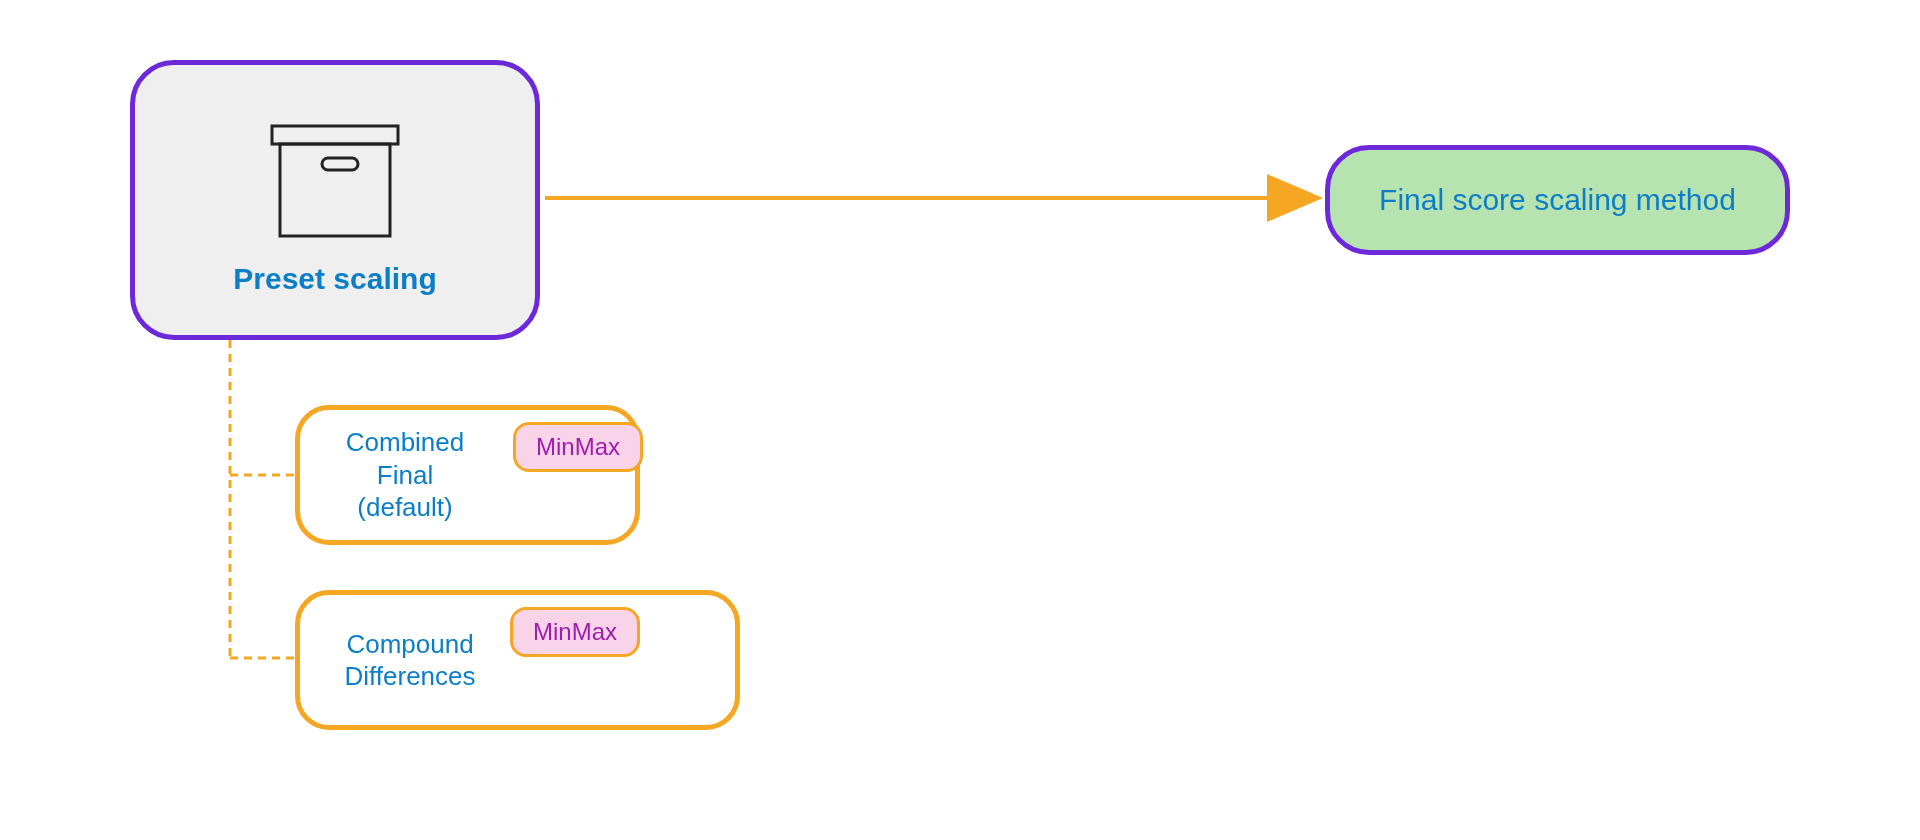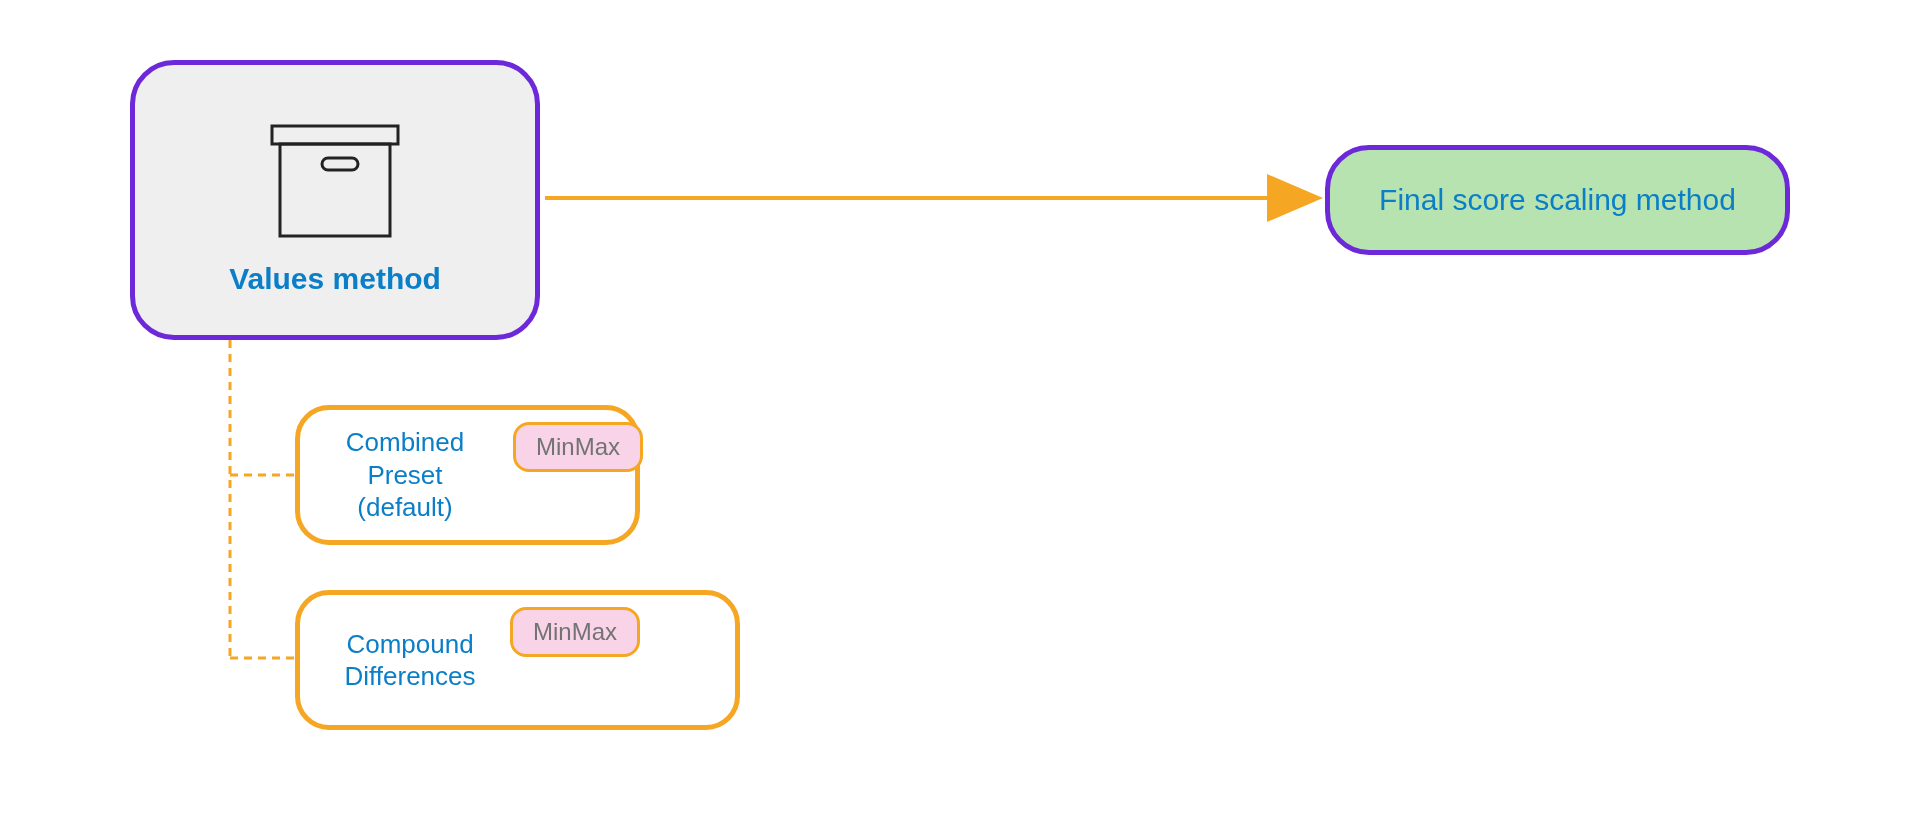--- a/index.html
+++ b/index.html
@@ -79,21 +79,21 @@
       flex-direction: column;
       gap: 0;
     }
     .tag {
       border: 3px solid #F5A623;
       border-radius: 16px;
       font-size: 24px;
       padding: 8px 20px;
       text-align: center;
       white-space: nowrap;
-      color: #737373;
+      color: #a21caf;
     }
     .tag.pink { background: #F9D4E9; }
     .tag.blue { background: #C9E4F5; }
     
     .child1 {
       left: 295px;
       top: 405px;
       width: 345px;
       height: 140px;
     }
@@ -153,30 +153,30 @@
   <div class="node preset-node">
     <div class="box-icon">
       <svg width="170" height="140" viewBox="0 0 170 140">
         <g stroke="#222" stroke-width="3" fill="none">
           <rect x="30" y="40" width="110" height="92"></rect>
           <rect x="22" y="22" width="126" height="18"></rect>
           <rect x="72" y="54" width="36" height="12" rx="6"></rect>
         </g>
       </svg>
     </div>
-    <div class="title">Values method</div>
+    <div class="title">Preset scaling</div>
   </div>
 
   <div class="node final-node">
     <div class="title">Final score scaling method</div>
   </div>
 
   <div class="child-node child1">
     <div class="child-label">
-      <span><span>Combined</span><br><span>Preset</span><br><span>(default)</span></span>
+      <span><span>Combined</span><br><span>Final</span><br><span>(default)</span></span>
     </div>
     <div class="tags">
       <div class="tag pink">MinMax</div>
     </div>
   </div>
 
   <div class="child-node child2">
     <div class="child-label">
       <span><span>Compound</span><br><span>Differences</span></span>
     </div>

